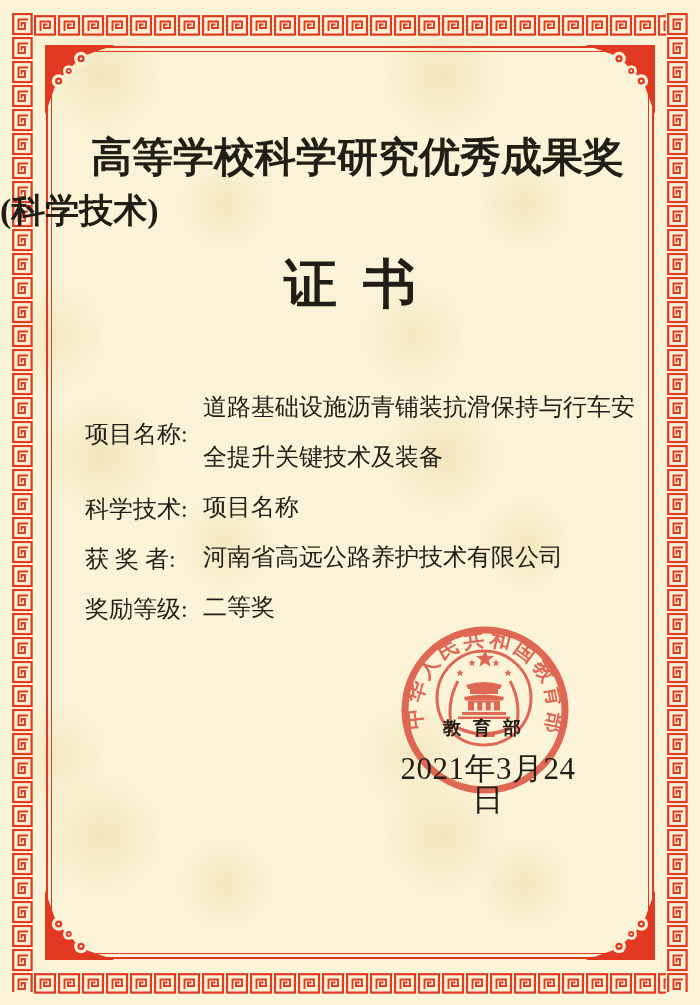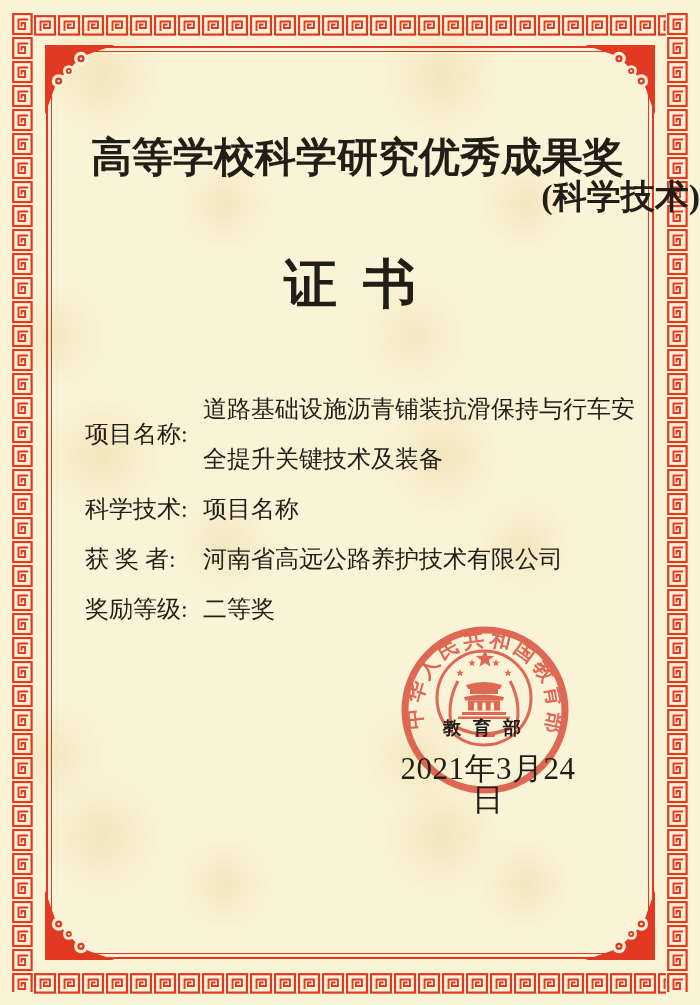--- a/index.html
+++ b/index.html
@@ -26,28 +26,28 @@
   .frame2{position:absolute;inset:51px;border:1.6px solid #e23a22;}
   
   .corner{position:absolute;width:72px;height:72px;}
   .corner.tl{top:45px;left:45px;}
   .corner.tr{top:45px;right:45px;transform:scaleX(-1);}
   .corner.bl{bottom:45px;left:45px;transform:scaleY(-1);}
   .corner.br{bottom:45px;right:45px;transform:scale(-1,-1);}
   
   .award-title{position:absolute;top:137px;left:0;right:0;text-align:center;
     font-size:41px;font-weight:bold;line-height:1;letter-spacing:0px;padding-left:15px;}
-  .award-cat{position:absolute;top:180px;left:0;right:0;text-align:right;
-    font-size:34px;font-weight:bold;line-height:1;margin-left:21px;}
+  .award-cat{position:absolute;top:194px;left:0;right:0;text-align:left;
+    font-size:34px;font-weight:bold;line-height:1;}
   .doc-type{position:absolute;top:258px;left:0;right:0;text-align:center;
     font-size:53px;font-weight:bold;line-height:1;letter-spacing:26px;transform:translateX(13px);}
   .fields{position:absolute;top:384px;left:85px;width:560px;}
   .field{display:flex;align-items:center;}
   .flabel{flex:0 0 110px;font-size:24px;line-height:50px;white-space:nowrap;}
-  .fvalue{max-width:436px;font-size:24px;line-height:50px;margin-left:8px;}
+  .fvalue{max-width:436px;font-size:24px;line-height:50px;margin-left:8px;font-family:Liberation Mono, monospace;}
   .issuer{position:absolute;top:719px;left:443px;font-size:18px;font-weight:600;
     letter-spacing:12px;line-height:1;z-index:3;}
   .issue-date{position:absolute;top:753px;left:398px;width:180px;text-align:center;
     font-size:31px;line-height:1;letter-spacing:0.5px;z-index:3;}
   .cert-no{position:absolute;top:845px;left:92px;font-size:22px;line-height:1.3;z-index:2;}
   
   .seal{position:absolute;left:396px;top:621px;width:178px;height:178px;z-index:1;opacity:.82;}
   .hidden-defs{position:absolute;width:0;height:0;}
 </style>
 </head>

